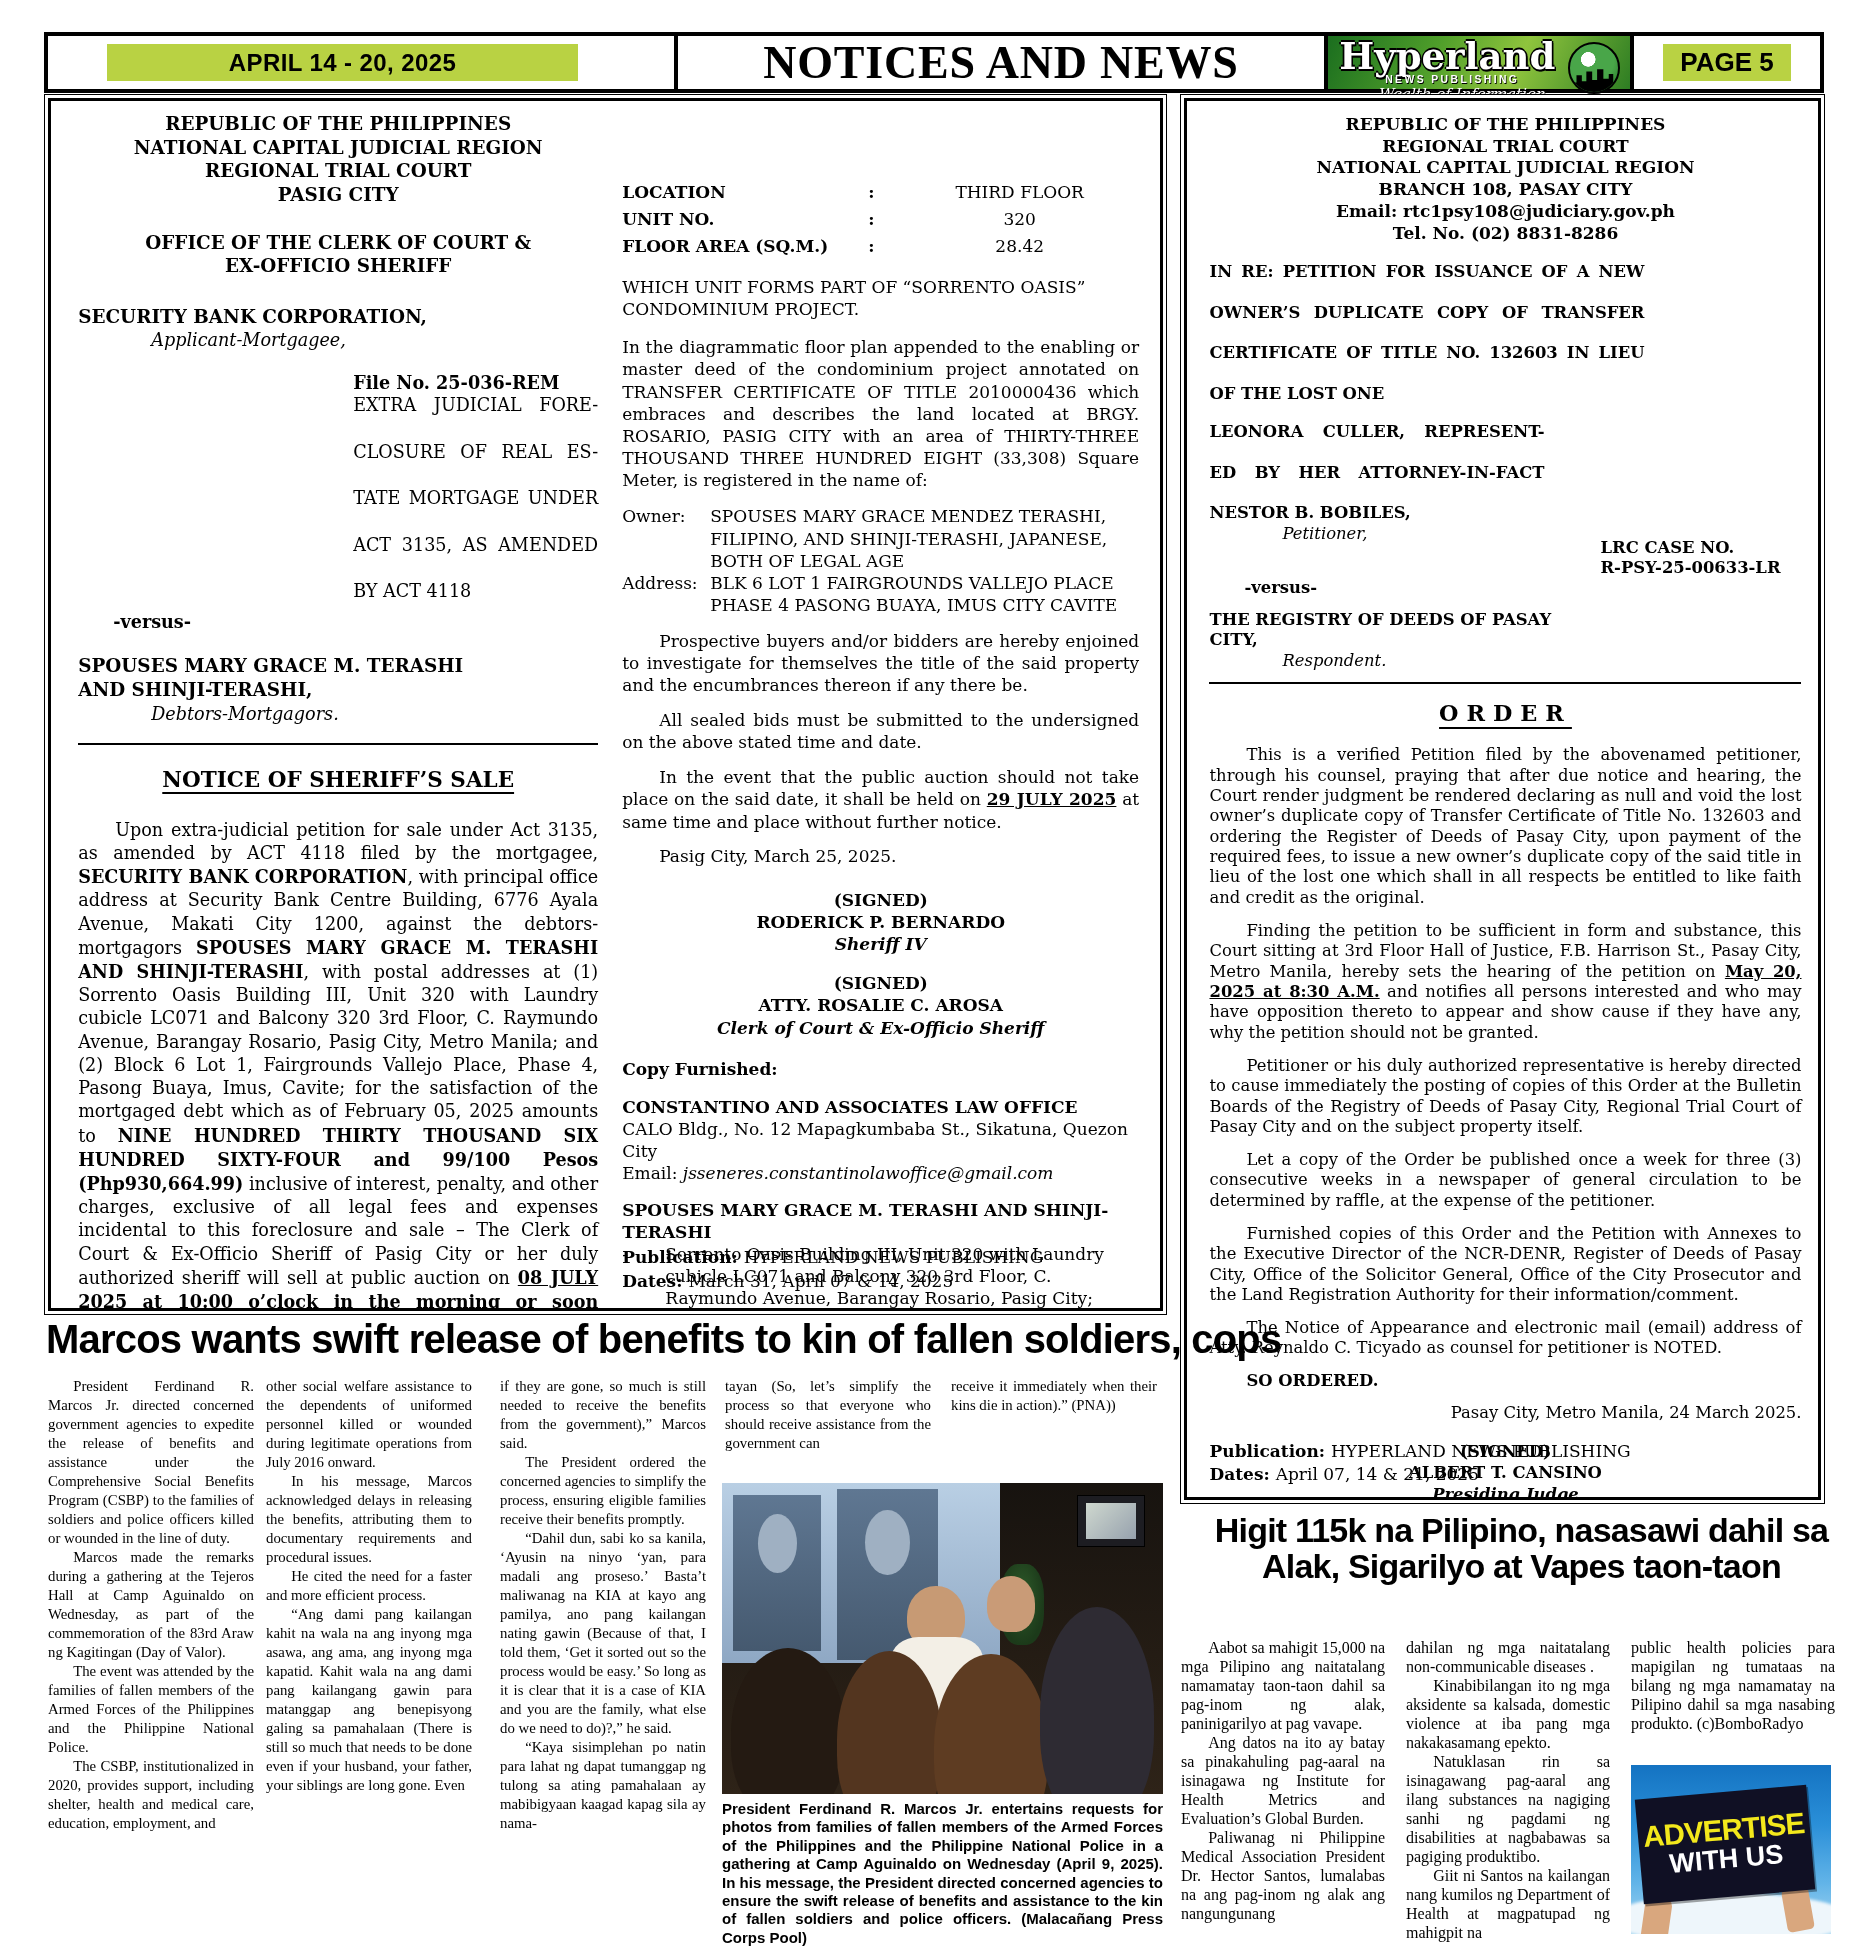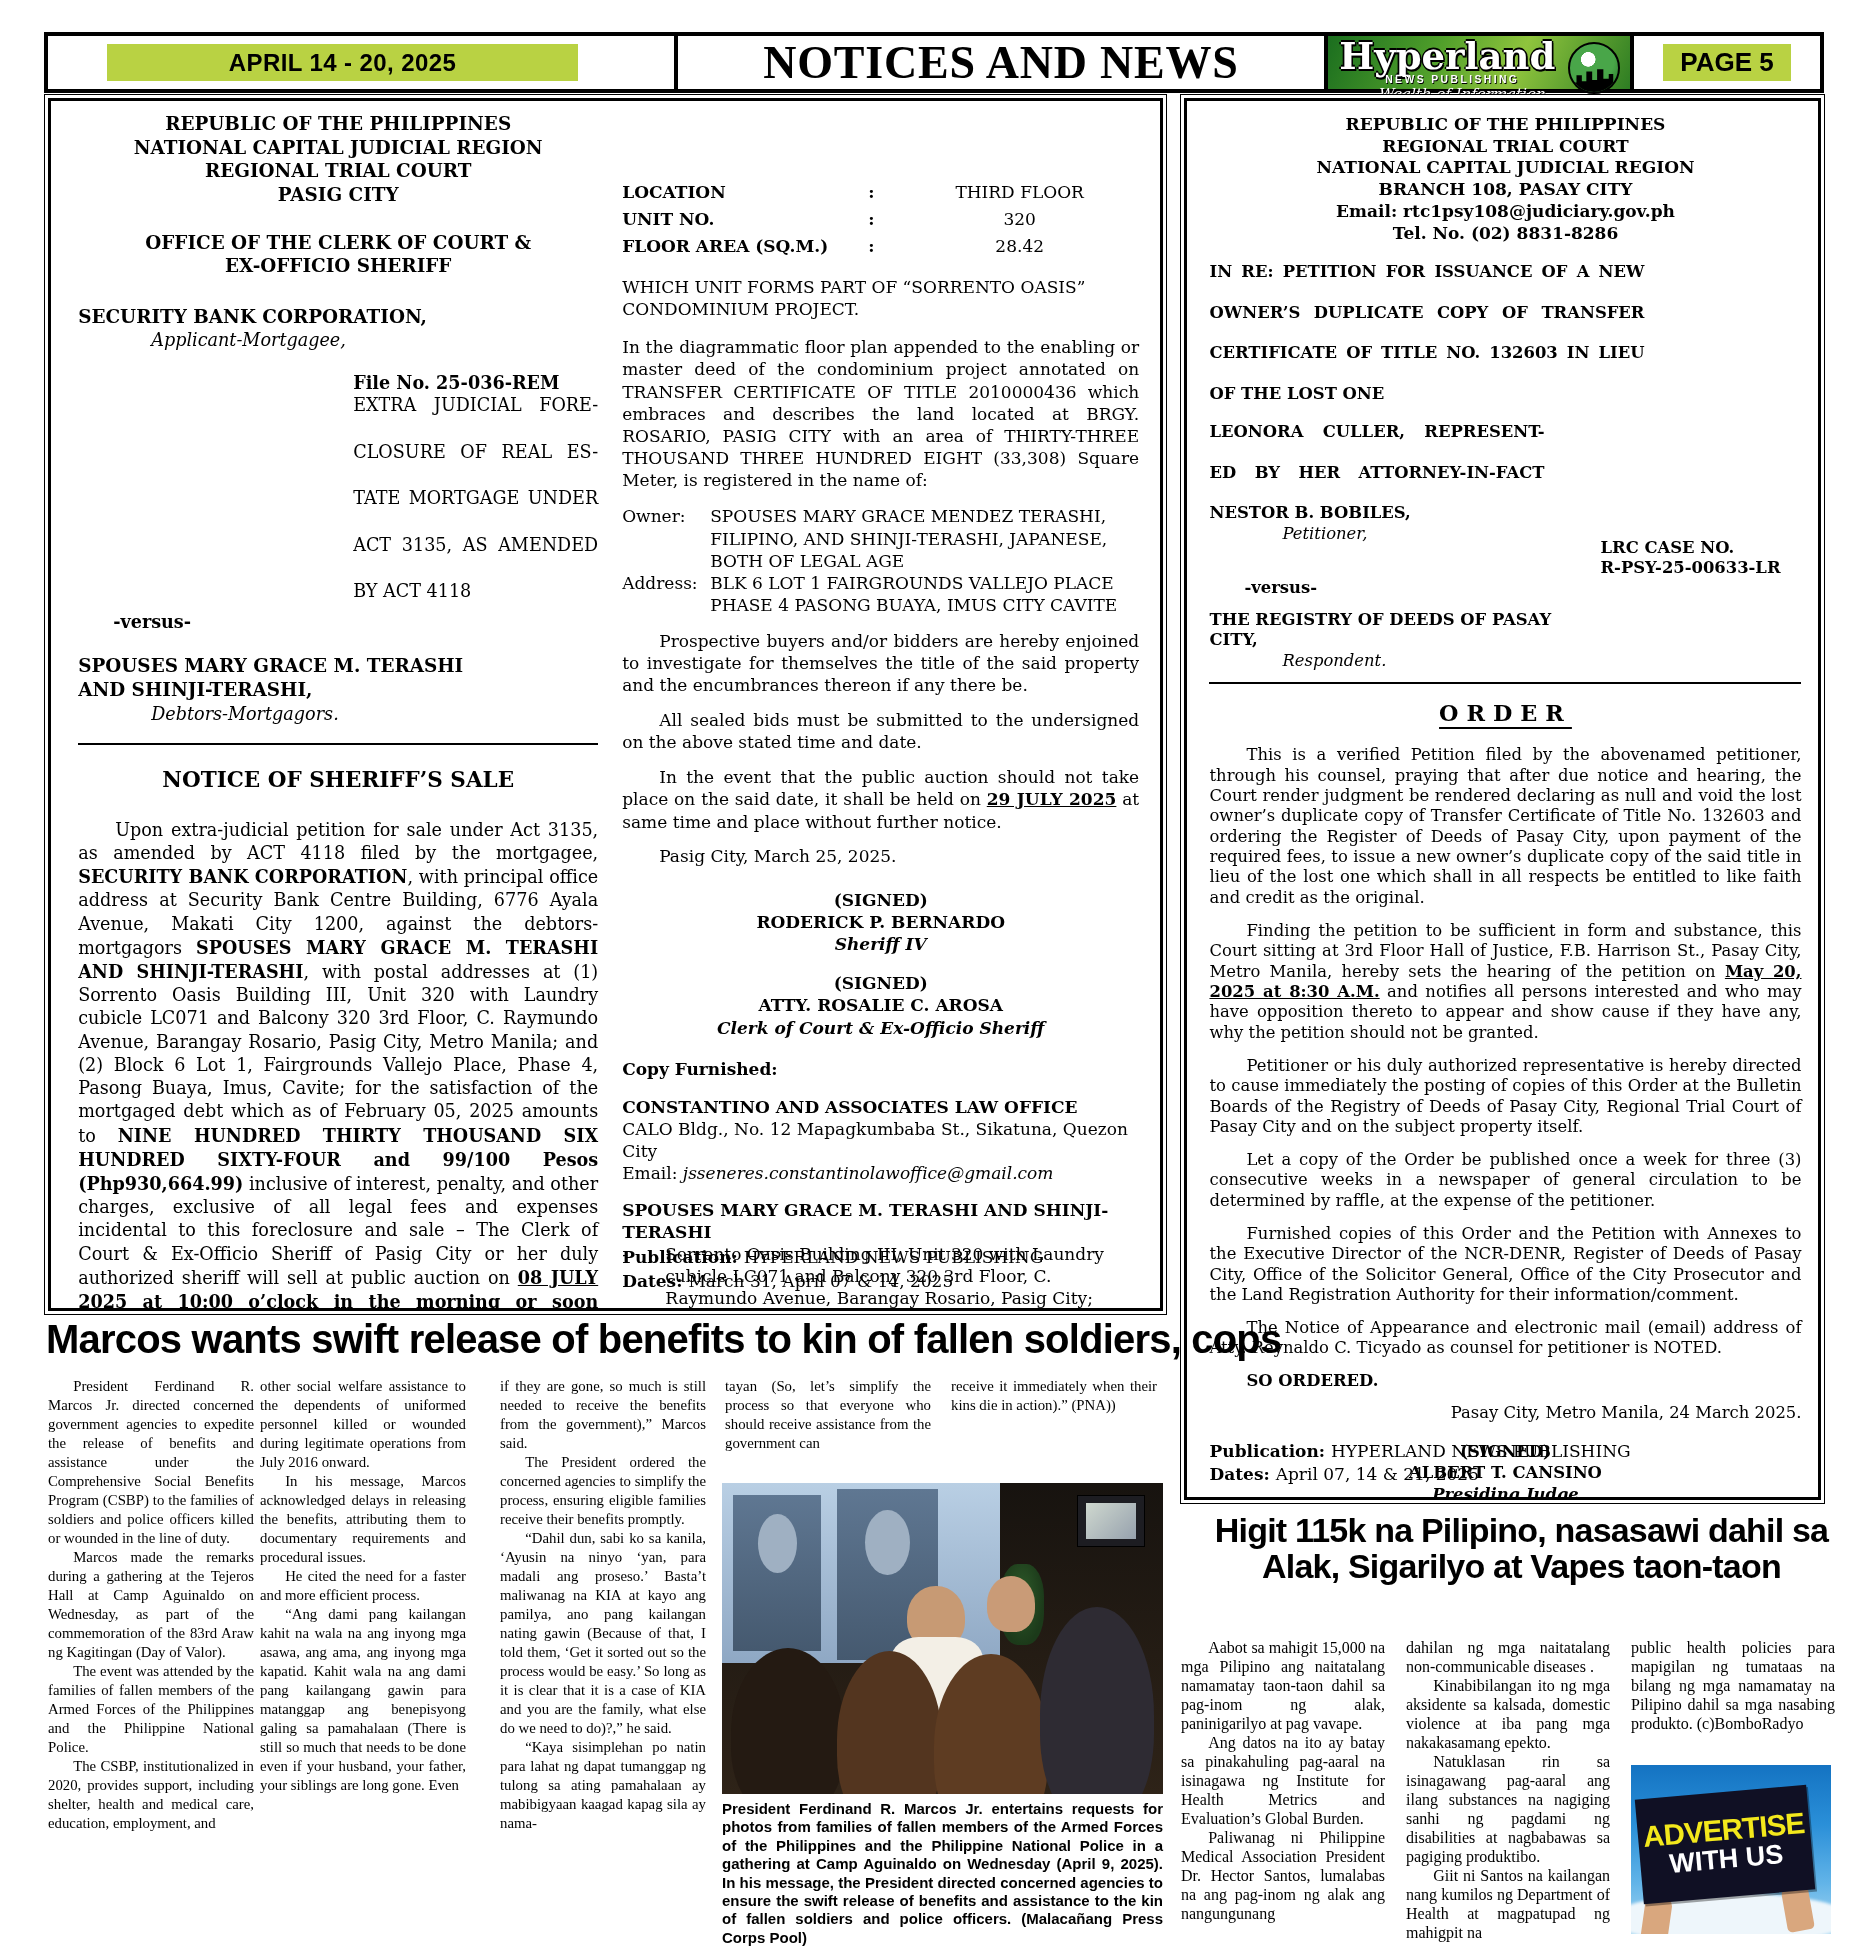--- a/index.html
+++ b/index.html
@@ -46,21 +46,21 @@
   .col1{position:absolute;left:27px;top:11.2px;width:520px;}
   .col2{position:absolute;left:571px;top:78px;width:517px;}
   .rcol{position:absolute;left:22.3px;top:12.8px;width:592px;font-size:16.4px;line-height:1.24;text-align:justify;}
 
   .hdr-line{text-align:center;font-weight:bold;line-height:1.28;}
   .ind{text-indent:37px;}
   .role{font-style:italic;margin-left:73px;text-align:left;}
   .vs{font-weight:bold;margin-left:35px;text-align:left;}
   .fileblk{margin-left:275px;width:245px;text-align:left;}
   .rule{border:0;border-top:2.4px solid #000;margin:0;}
-  .sale-title{text-align:center;font-weight:bold;font-size:21.5px;text-underline-offset:4.8px;}
+  .sale-title{text-align:center;font-weight:bold;font-size:21.5px;text-decoration:underline;text-underline-offset:4.8px;}
   .order-title{text-align:center;font-weight:bold;font-size:22.3px;letter-spacing:8px;text-decoration:underline;text-underline-offset:5.6px;}
   .signed{text-align:center;font-weight:bold;line-height:1.3;}
   .drow{display:flex;line-height:27px;}
   .dlab{width:246px;font-weight:bold;}
   .dcolon{width:32px;font-weight:bold;}
   .dval{flex:1;text-align:center;}
   .orow{display:flex;}
   .olab{width:88px;font-weight:normal;flex:none;}
   .oval{flex:1;text-align:left;line-height:1.3;}
   .dashrow{display:flex;text-align:left;}
@@ -335,21 +335,21 @@
   </div>
 
   <div class="m-headline">Marcos wants swift release of benefits to kin of fallen soldiers, cops</div>
 
   <div class="mcol" style="left:48px">
       <p class="mp">President Ferdinand R. Marcos Jr. directed concerned government agencies to expedite the release of benefits and assistance under the Comprehensive Social Benefits Program (CSBP) to the families of soldiers and police officers killed or wounded in the line of duty.</p>
       <p class="mp">Marcos made the remarks during a gathering at the Tejeros Hall at Camp Aguinaldo on Wednesday, as part of the commemoration of the 83rd Araw ng Kagitingan (Day of Valor).</p>
       <p class="mp">The event was attended by the families of fallen members of the Armed Forces of the Philippines and the Philippine National Police.</p>
       <p class="mp">The CSBP, institutionalized in 2020, provides support, including shelter, health and medical care, education, employment, and</p>
     </div>
-  <div class="mcol" style="left:260px">
+  <div class="mcol" style="left:266px">
       <p class="mp cont">other social welfare assistance to the dependents of uniformed personnel killed or wounded during legitimate operations from July 2016 onward.</p>
       <p class="mp">In his message, Marcos acknowledged delays in releasing the benefits, attributing them to documentary requirements and procedural issues.</p>
       <p class="mp">He cited the need for a faster and more efficient process.</p>
       <p class="mp">“Ang dami pang kailangan kahit na wala na ang inyong mga asawa, ang ama, ang inyong mga kapatid. Kahit wala na ang dami pang kailangang gawin para matanggap ang benepisyong galing sa pamahalaan (There is still so much that needs to be done even if your husband, your father, your siblings are long gone. Even</p>
     </div>
   <div class="mcol" style="left:500px">
       <p class="mp cont">if they are gone, so much is still needed to receive the benefits from the government),” Marcos said.</p>
       <p class="mp">The President ordered the concerned agencies to simplify the process, ensuring eligible families receive their benefits promptly.</p>
       <p class="mp">“Dahil dun, sabi ko sa kanila, ‘Ayusin na ninyo ‘yan, para madali ang proseso.’ Basta’t maliwanag na KIA at kayo ang pamilya, ano pang kailangan nating gawin (Because of that, I told them, ‘Get it sorted out so the process would be easy.’ So long as it is clear that it is a case of KIA and you are the family, what else do we need to do)?,” he said.</p>
       <p class="mp">“Kaya sisimplehan po natin para lahat ng dapat tumanggap ng tulong sa ating pamahalaan ay mabibigyaan kaagad kapag sila ay nama-</p>

